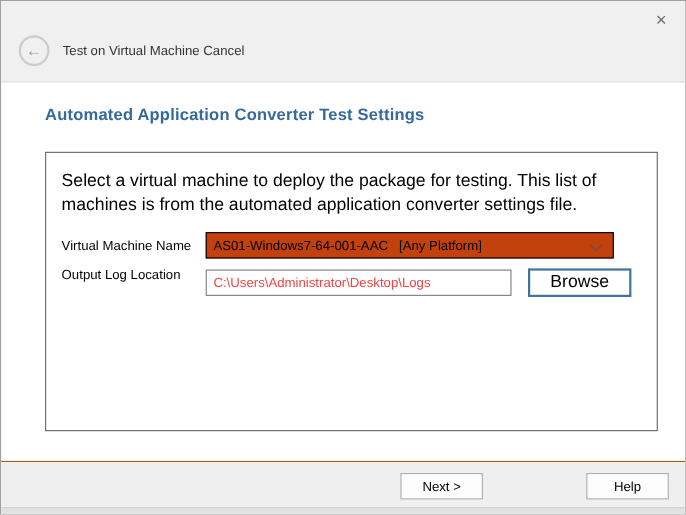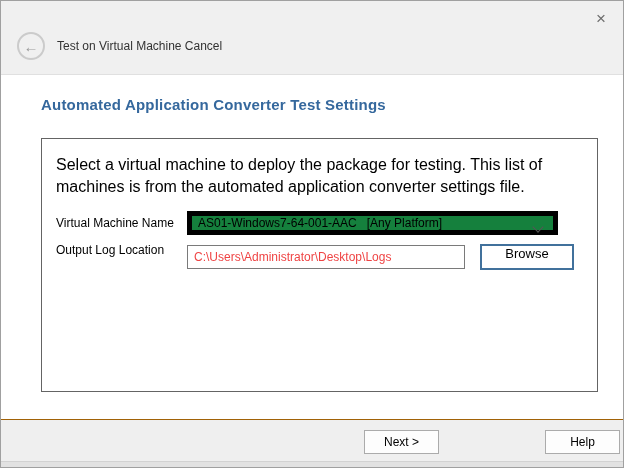--- a/index.html
+++ b/index.html
@@ -59,23 +59,23 @@
     position: absolute; left: 14px; top: 15px;
     width: 528px;
     font-size: 16px; color: #000000; line-height: 1.35;
   }
   .field-label { font-size: 12px; color: #000000; }
   .vm-label    { position: absolute; left: 14px; top: 77px; }
   .log-label   { position: absolute; left: 14px; top: 104px; }
   .combo {
     position: absolute; left: 145px; top: 72px;
     width: 371px; height: 24px;
-    background: #15803d;
-    border: 5px solid #000000;
-    display: flex; 
+    background: #c2410c;
+    border: 1px solid #000000;
+    display: flex; align-items: center;
     padding-left: 6px;
   }
   .combo-text { font-size: 12px; color: #000000; white-space: pre; }
   .combo-chevron {
     position: absolute; right: 11px; top: 7px;
     width: 8px; height: 8px;
     border-right: 1.4px solid #555555;
     border-bottom: 1.4px solid #555555;
     transform: rotate(45deg);
   }
@@ -87,22 +87,22 @@
     font-family: "Liberation Sans", "DejaVu Sans", sans-serif;
     font-size: 12px; color: #ef4444;
     padding: 0 0 0 6px;
     outline: none;
   }
   .browse-btn {
     position: absolute; left: 438px; top: 105px;
     width: 94px; height: 26px;
     background: #ffffff;
     border: 2px solid #41719c;
-    display: flex; align-items: flex-start; justify-content: center;
-    font-size: 13px; color: #000000;
+    display: flex; align-items: center; justify-content: center;
+    font-size: 16px; color: #000000;
   }
   
   .footer {
     position: absolute; left: 0; right: 0; bottom: 0;
     height: 48px;
     background: #efefef;
     border-top: 1px solid #a16207;
   }
   .window-bottom-edge {
     position: absolute; left: 0; right: 0; bottom: 0;
@@ -113,21 +113,21 @@
   .dlg-btn {
     position: absolute; top: 10px;
     width: 75px; height: 24px;
     background: #fdfdfd;
     border: 1px solid #ababab;
     display: flex; align-items: center; justify-content: center;
     font-size: 12px; color: #000000;
   }
   .btn-next   { left: 363px; }
   .btn-cancel { left: 452px; margin-top: 48px; }
-  .btn-help   { left: 544px; }
+  .btn-help   { left: 532px; }
 </style>
 </head>
 <body>
 
 <div class="window">
 
   <div class="header">
     <div class="back-btn">
       <span>←</span>
     </div>

